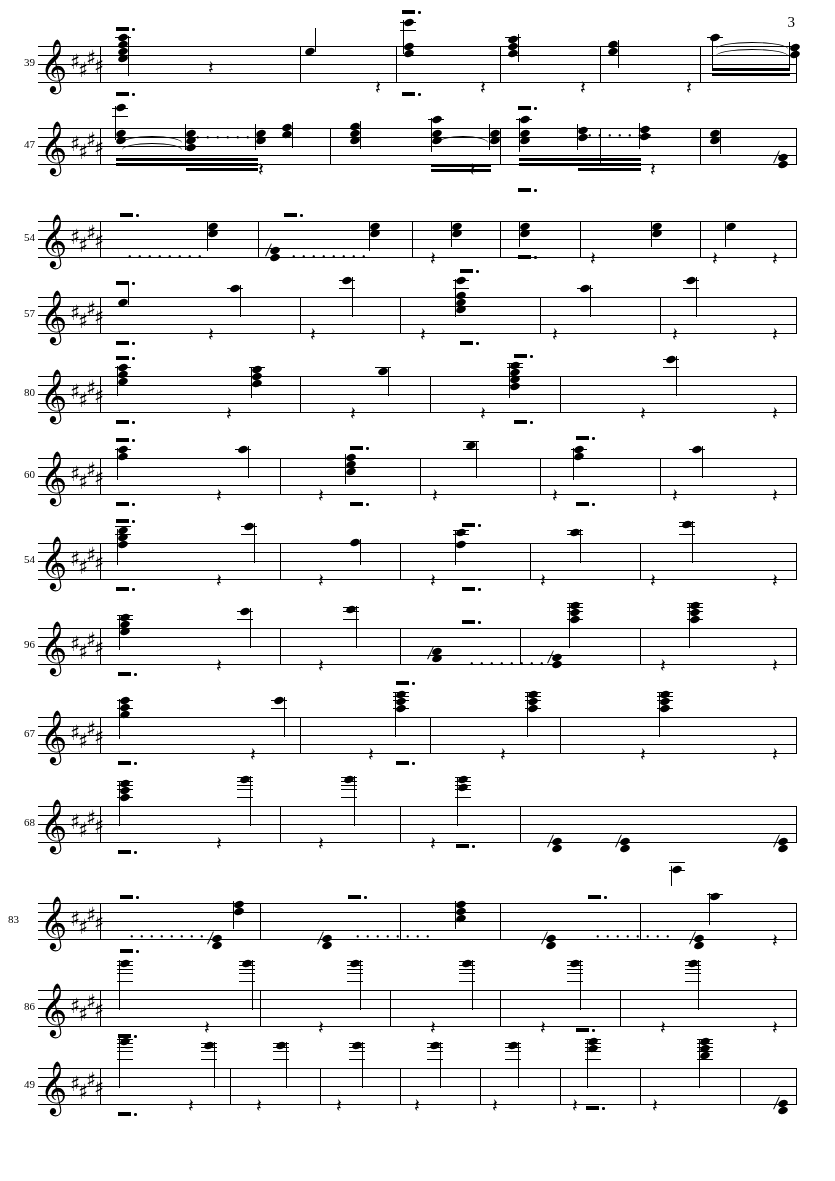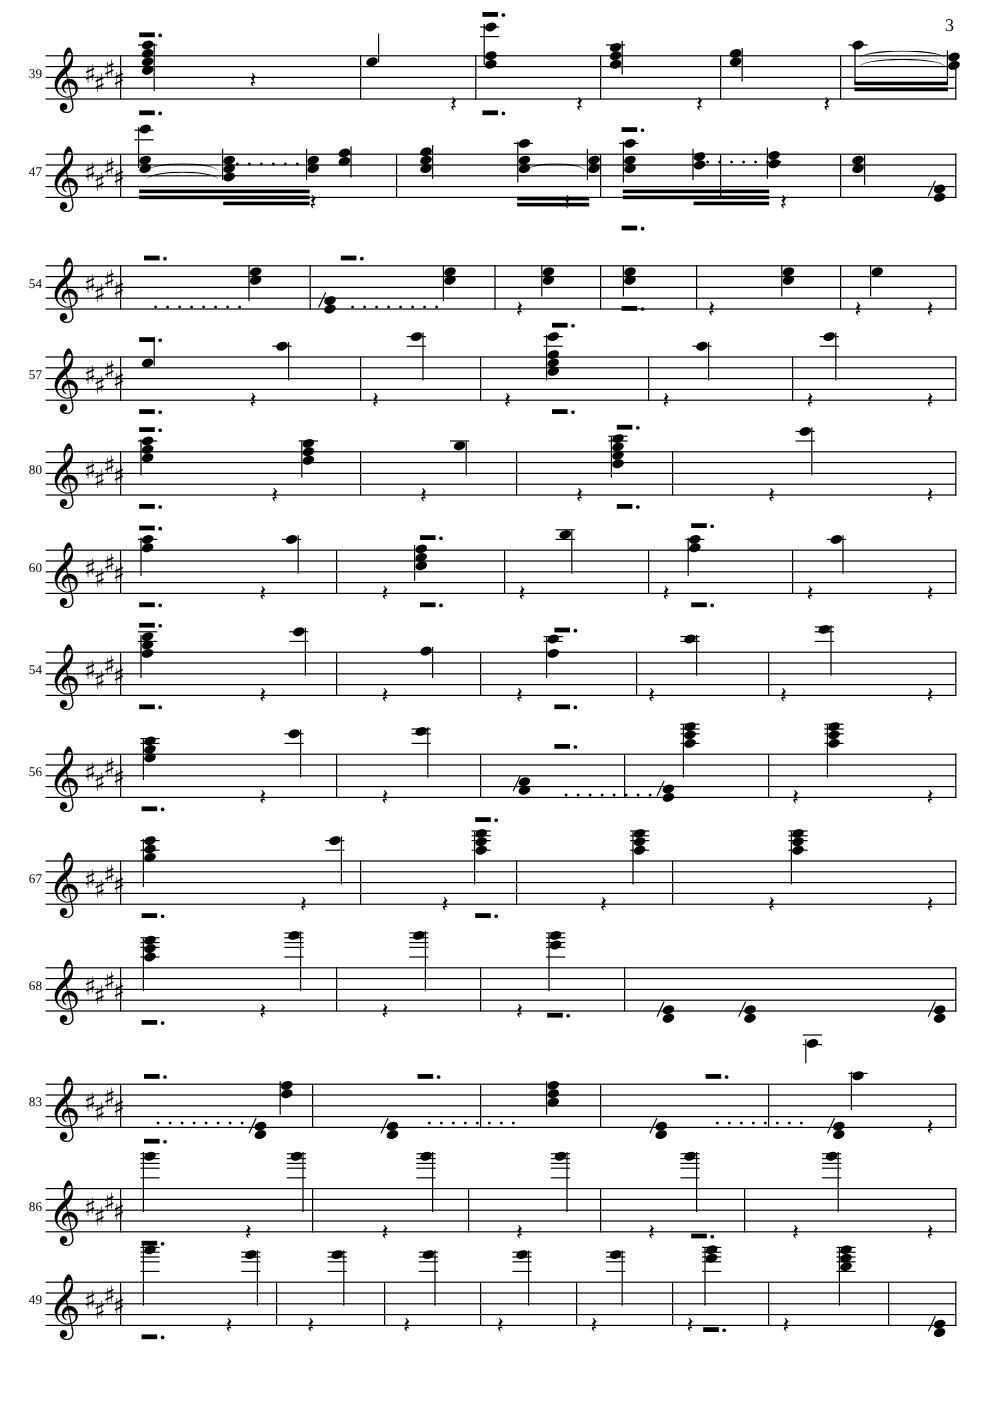--- a/index.html
+++ b/index.html
@@ -514,21 +514,21 @@
     <div class="rest" style="left:650px;top:28px;">𝄽</div>
     <div class="nh" style="left:682px;top:-22px;"></div>
     <div class="ledger" style="left:679px;top:-21px;"></div>
     <div class="ledger" style="left:679px;top:-17px;"></div>
     <div class="ledger" style="left:679px;top:-9px;"></div>
     <div class="stem" style="left:692px;top:-22px;height:42px;"></div>
     <div class="rest" style="left:772px;top:28px;">𝄽</div>
   </div>
 
   <div class="system" style="top:628px;">
-    <div class="barnum" style="left:24px;top:10px;">56</div>
+    <div class="barnum" style="left:24px;top:10px;">96</div>
     <div class="staff">
       <div class="line l1"></div>
         <div class="line l2"></div>
         <div class="line l3"></div>
         <div class="line l4"></div>
         <div class="line l5"></div>
     </div>
     <div class="clef" style="left:40px;top:-4px;">𝄞</div>
     <div class="keysig" style="left:70px;top:-2px;">
         <span style="position:absolute;left:0;top:6px;">♯</span>
@@ -728,21 +728,21 @@
     <div class="nh" style="left:672px;top:60px;"></div>
     <div class="ledger" style="left:669px;top:56px;"></div>
     <div class="ledger" style="left:669px;top:64px;"></div>
     <div class="stem" style="left:671px;top:60px;height:20px;"></div>
     <div class="nh" style="left:778px;top:32px;"></div>
     <div class="nh" style="left:778px;top:39px;"></div>
     <div class="slash" style="left:776px;top:28px;"></div>
   </div>
 
   <div class="system" style="top:903px;">
-    <div class="barnum" style="left:24px;top:10px;">83</div>
+    <div class="barnum" style="left:8px;top:10px;">83</div>
     <div class="staff">
       <div class="line l1"></div>
         <div class="line l2"></div>
         <div class="line l3"></div>
         <div class="line l4"></div>
         <div class="line l5"></div>
     </div>
     <div class="clef" style="left:40px;top:-4px;">𝄞</div>
     <div class="keysig" style="left:70px;top:-2px;">
         <span style="position:absolute;left:0;top:6px;">♯</span>

